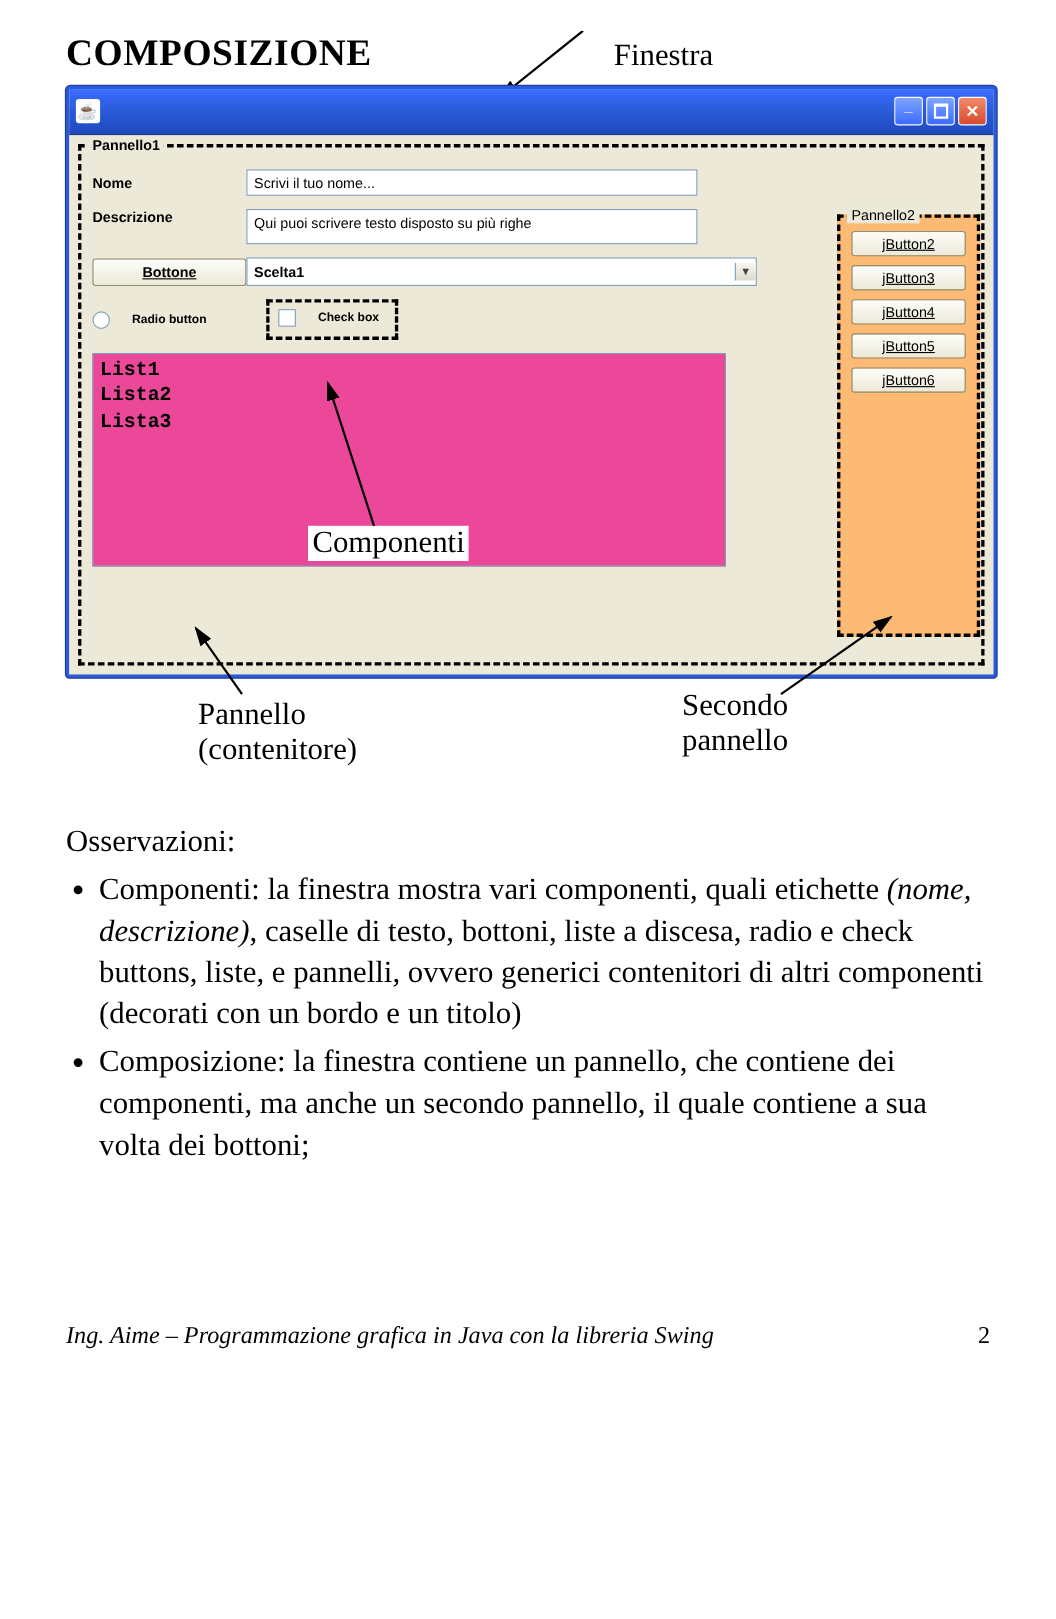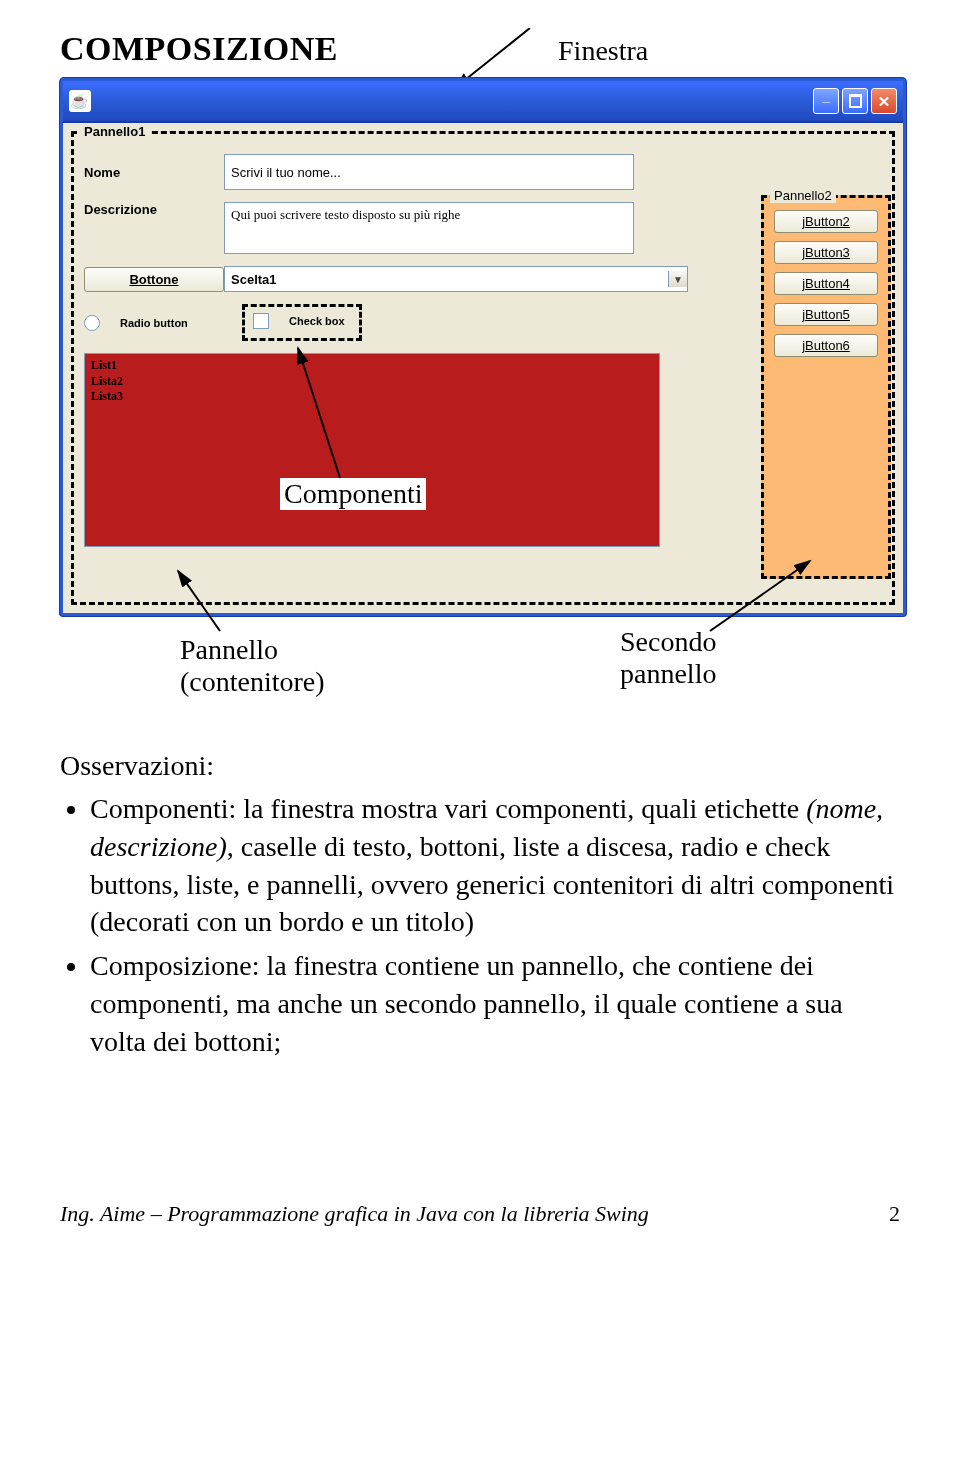--- a/index.html
+++ b/index.html
@@ -132,22 +132,22 @@
     font-size: 13px;
   }
   .textfield, .textarea-look, .combo {
     font-family: Tahoma, Arial, sans-serif;
     font-size: 13px;
     background: #fff;
     border: 1px solid #7f9db9;
     padding: 4px 6px;
     box-sizing: border-box;
   }
-  .textfield { width: 410px; height: 36px; }
-  .textarea-look { width: 410px; height: 52px; line-height: 1.3; font-family: Liberation Serif, serif; }
+  .textfield { width: 410px; height: 24px; }
+  .textarea-look { width: 410px; height: 32px; line-height: 1.3; }
   .combo {
     width: 464px;
     height: 26px;
     display: flex;
     align-items: center;
     justify-content: space-between;
     font-weight: bold;
   }
   .combo-arrow {
     width: 18px;
@@ -188,29 +188,29 @@
   .check-sq {
     width: 14px; height: 14px;
     border: 1px solid #7f9db9; background: #fff;
   }
   .check-dashed-box {
     border: 3px dashed #000;
     padding: 6px 14px 6px 8px;
     margin-left: 18px;
   }
   .list-box {
-    background: #b91c1c;
+    background: #ec4899;
     border: 1px solid #7f9db9;
     width: 562px;
     height: 184px;
     margin: 6px 10px;
     padding: 4px 6px;
-    font-size: 12px;
-    font-weight: bold;
-    font-family: Liberation Serif, serif;
+    font-size: 18px;
+    font-weight: bold;
+    font-family: Liberation Mono, monospace;
     line-height: 1.3;
   }
   .pannello2 {
     position: absolute;
     top: 72px;
     right: 12px;
     width: 130px;
     border: 3px dashed #000;
     padding: 12px 10px 36px 10px;
     background: #fdba74;

